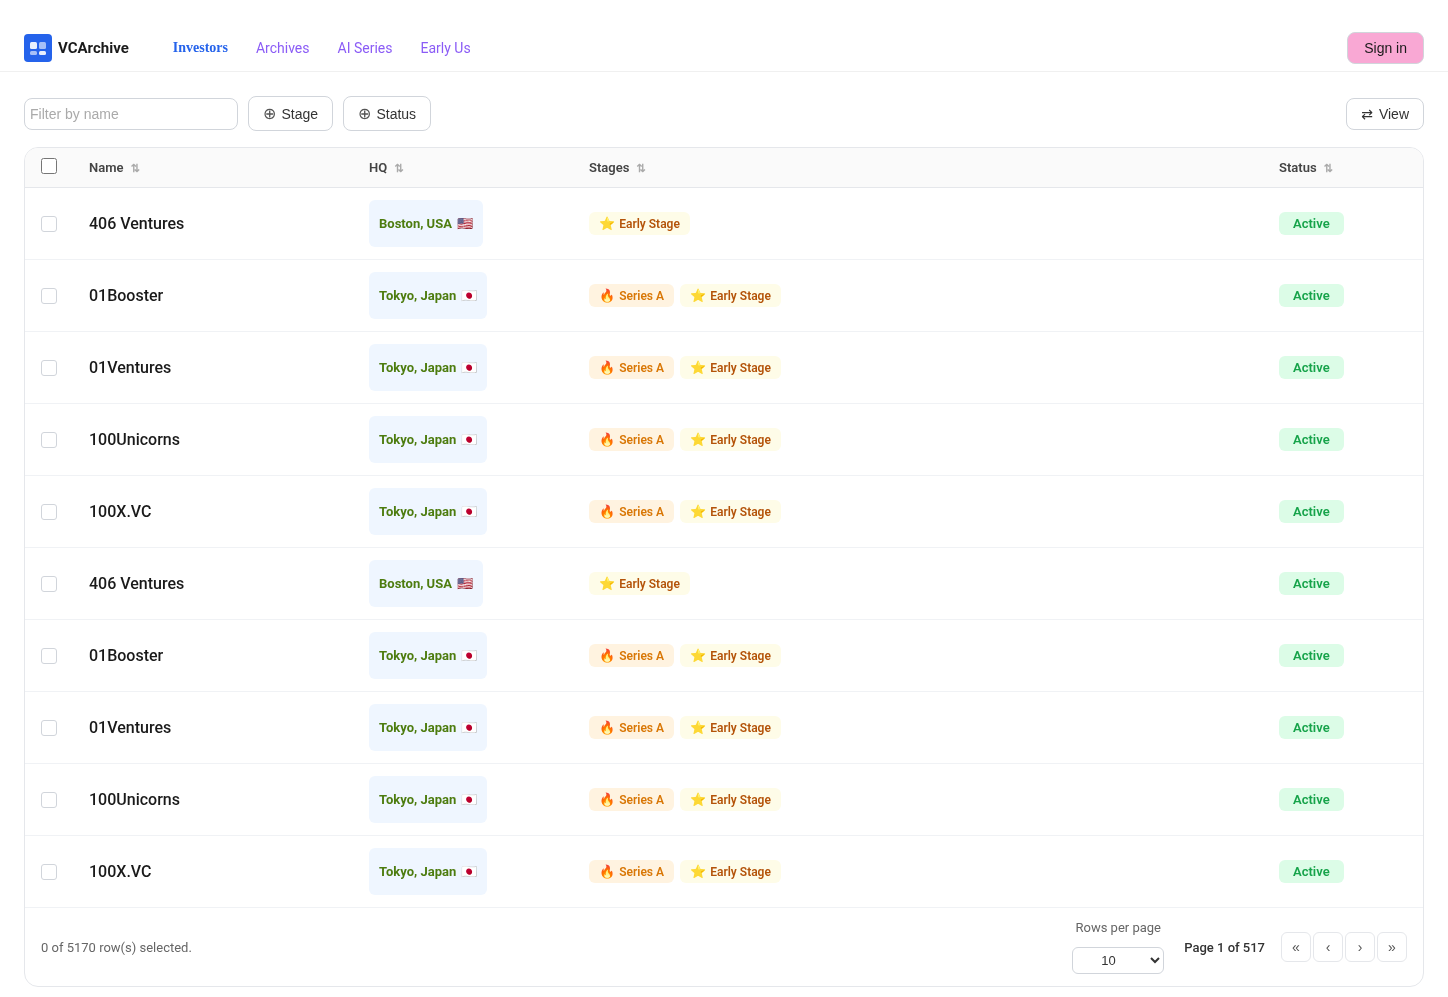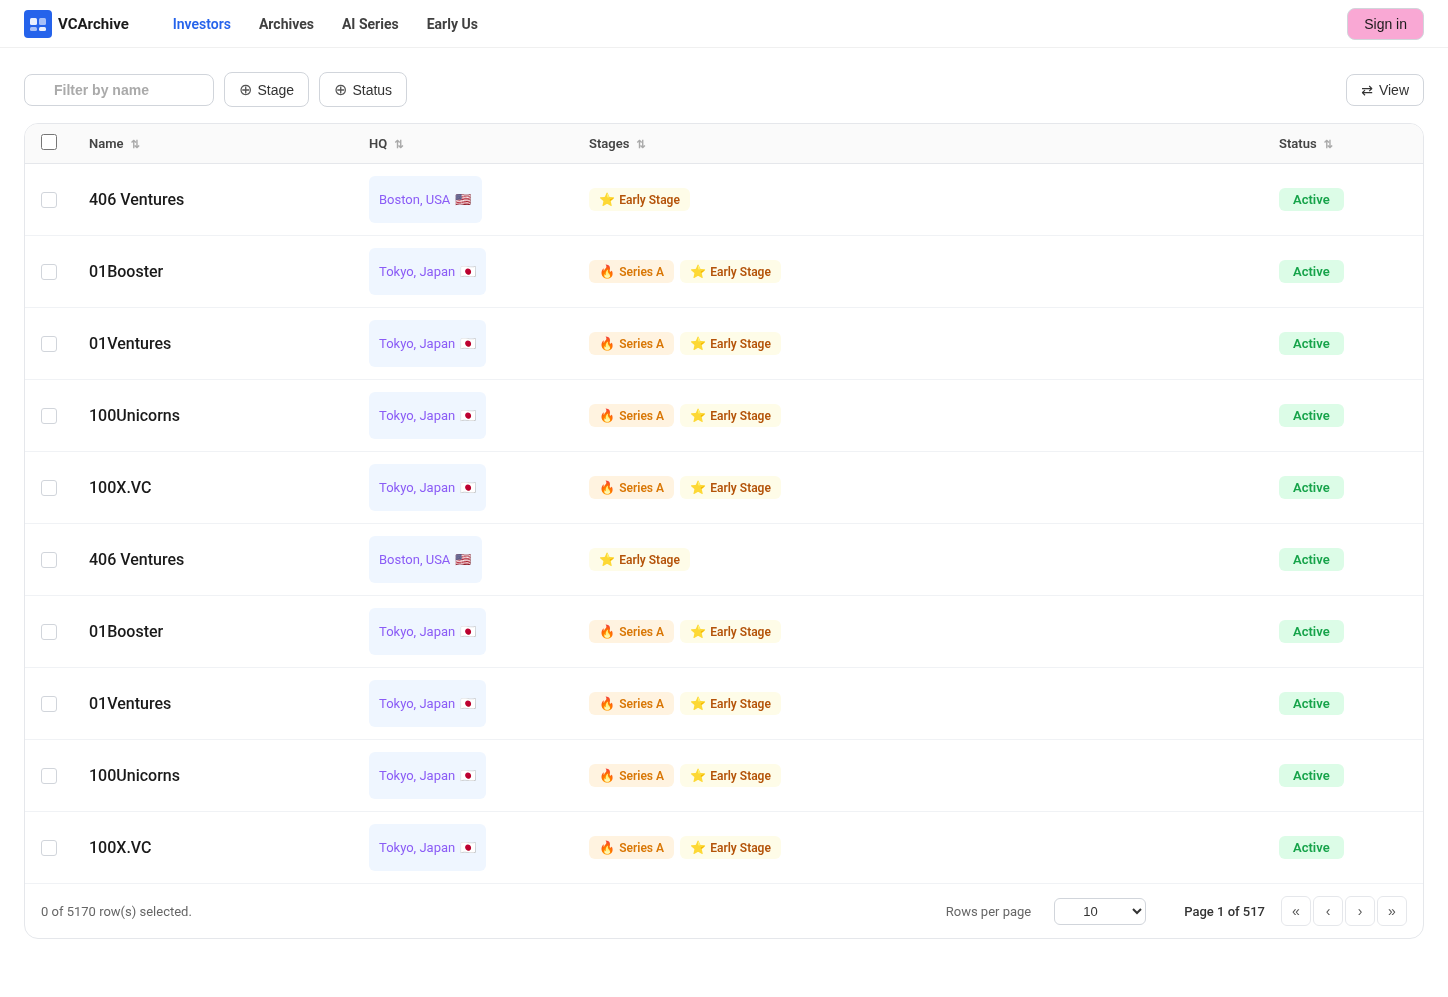--- a/index.html
+++ b/index.html
@@ -1,34 +1,34 @@
 <!DOCTYPE html>
 <html><head>
   <meta charset="utf-8">
   <style>
     * { box-sizing: border-box; margin: 0; padding: 0; }
     body { font-family: -apple-system, BlinkMacSystemFont, 'Segoe UI', Roboto, sans-serif; background: #fff; color: #1a1a1a; font-size: 14px; }
 
     
-    nav { display: flex; align-items: center; padding: 0 24px; height: 48px; border-bottom: 1px solid #f0f0f0; }
+    nav { display: flex; align-items: center; padding: 0 24px; height: 48px; border-bottom: 1px solid #f0f0f0; margin-top: 24px; }
     .logo { display: flex; align-items: center; gap: 6px; margin-right: 32px; text-decoration: none; }
     .logo-icon { width: 28px; height: 28px; background: #2563eb; border-radius: 4px; display: flex; align-items: center; justify-content: center; }
     .logo-icon svg { width: 18px; height: 18px; }
     .logo-text { font-weight: 700; font-size: 15px; color: #1a1a1a; }
     .nav-links { display: flex; gap: 4px; flex: 1; }
-    .nav-link { padding: 6px 12px; border-radius: 6px; text-decoration: none; color: #404040; font-size: 14px; font-weight: 700; }
-    .nav-link.active { color: #2563eb; font-weight: 600; }
+    .nav-link { padding: 6px 12px; border-radius: 6px; text-decoration: none; color: #8b5cf6; font-size: 14px; font-weight: 400; }
+    .nav-link.active { color: #2563eb; font-weight: 600; font-family: Liberation Serif, serif; }
     .sign-in-btn { padding: 7px 16px; border: 1px solid #d1d5db; border-radius: 8px; background: #f9a8d4; font-size: 14px; font-weight: 500; cursor: pointer; color: #1a1a1a; }
 
     
     .main { padding: 24px 24px 0 24px; }
 
     
     .toolbar { display: flex; align-items: center; gap: 10px; margin-bottom: 16px; }
-    .filter-input { padding: 7px 29px; border: 1px solid #d1d5db; border-radius: 8px; font-size: 14px; color: #888; width: 190px; outline: none; font-weight: bold; }
+    .filter-input { padding: 7px 5px; border: 1px solid #d1d5db; border-radius: 8px; font-size: 14px; color: #888; width: 214px; outline: none; }
     .filter-input::placeholder { color: #aaa; }
     .filter-btn { display: flex; align-items: center; gap: 5px; padding: 7px 14px; border: 1px solid #d1d5db; border-radius: 8px; background: #fff; font-size: 14px; color: #333; cursor: pointer; font-weight: 500; }
     .filter-btn .plus { font-size: 16px; color: #555; }
     .spacer { flex: 1; }
     .view-btn { display: flex; align-items: center; gap: 6px; padding: 7px 14px; border: 1px solid #d1d5db; border-radius: 8px; background: #fff; font-size: 14px; color: #333; cursor: pointer; font-weight: 500; }
 
     
     .table-wrapper { border: 1px solid #e5e7eb; border-radius: 14px; overflow: hidden; }
     table { width: 100%; border-collapse: collapse; }
     thead tr { background: #fafafa; border-bottom: 1px solid #e5e7eb; }
@@ -41,35 +41,35 @@
     .name-col { width: 280px; }
     .hq-col { width: 220px; }
     .stages-col { min-width: 280px; }
     .status-col { width: 160px; text-align: left; }
 
     
     .cb { width: 16px; height: 16px; border: 1.5px solid #d1d5db; border-radius: 3px; cursor: pointer; appearance: none; background: #fff; display: block; }
     .cb:checked { background: #2563eb; border-color: #2563eb; }
 
     
-    .hq-badge { display: inline-flex; align-items: center; gap: 5px; background: #eff6ff; color: #8b5cf6; border-radius: 6px; padding: 16px 10px; font-size: 13px; font-weight: 400; }
+    .hq-badge { display: inline-flex; align-items: center; gap: 5px; background: #eff6ff; color: #4d7c0f; border-radius: 6px; padding: 16px 10px; font-size: 13px; font-weight: 700; }
 
     
     .stage-badge { display: inline-flex; align-items: center; gap: 4px; border-radius: 6px; padding: 4px 10px; font-size: 12px; font-weight: 600; margin-right: 6px; }
     .stage-series-a { background: #fff3e0; color: #d97706; }
     .stage-early { background: #fefce8; color: #b45309; }
     .stage-icon { font-size: 13px; }
 
     
     .status-badge { display: inline-block; background: #dcfce7; color: #16a34a; border-radius: 6px; padding: 4px 14px; font-size: 13px; font-weight: 600; }
 
     
     .table-footer { display: flex; align-items: center; padding: 12px 16px; border-top: 1px solid #f0f2f5; font-size: 13px; color: #666; }
     .footer-spacer { flex: 1; }
-    .rows-per-page { display: flex; align-items: center; gap: 23px; margin-right: 38px; }
+    .rows-per-page { display: flex; align-items: center; gap: 12px; margin-right: 20px; flex-direction: column; }
     .rpp-select { border: 1px solid #d1d5db; border-radius: 6px; padding: 4px 24px; font-size: 13px; cursor: pointer; background: #fff; color: #333; }
     .page-info { margin-right: 16px; font-size: 13px; color: #333; font-weight: 500; }
     .pagination { display: flex; align-items: center; gap: 2px; }
     .page-btn { width: 30px; height: 30px; border: 1px solid #e5e7eb; border-radius: 6px; background: #fff; cursor: pointer; display: flex; align-items: center; justify-content: center; font-size: 14px; color: #555; }
     .page-btn:disabled { color: #ccc; cursor: default; }
 
     
     .investor-name { font-weight: 500; color: #1a1a1a; font-size: 16px; }
 
     th input[type="checkbox"] { width: 16px; height: 16px; cursor: pointer; }

